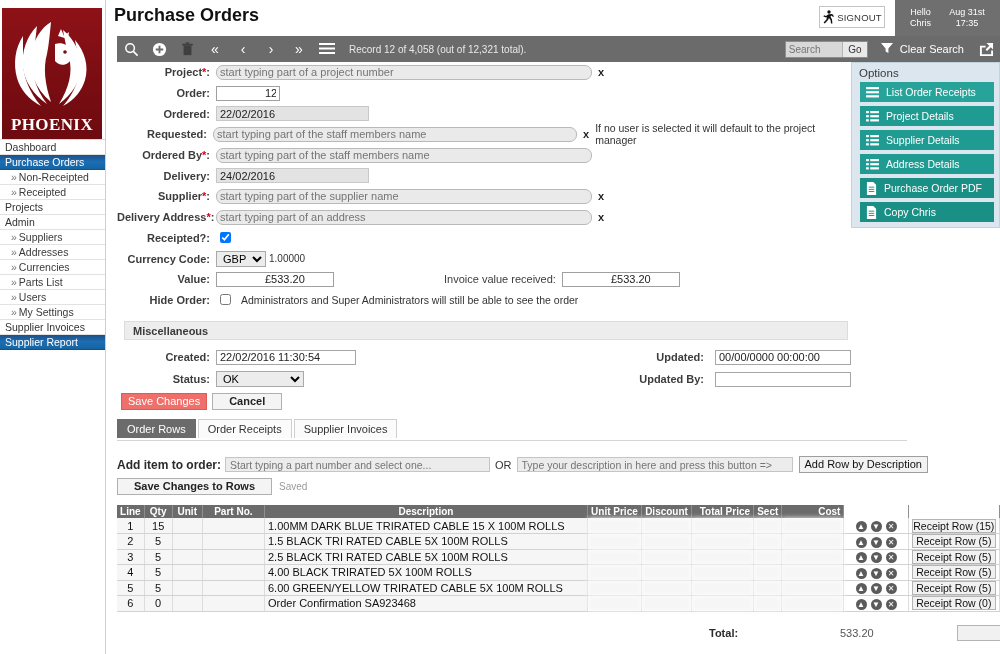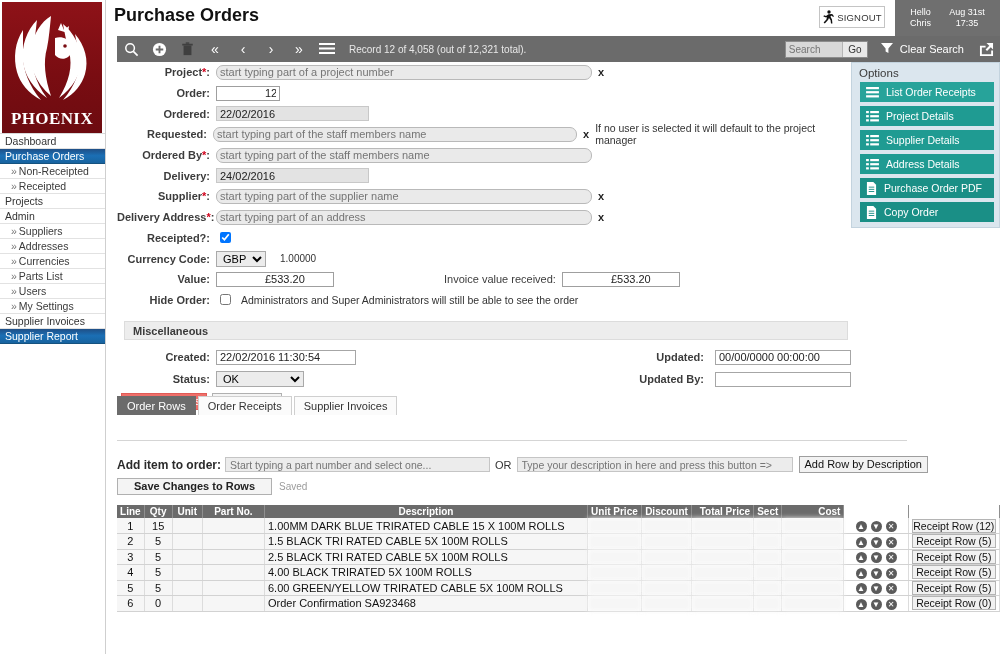--- a/index.html
+++ b/index.html
@@ -13,21 +13,21 @@
     color: #222;
   }
   #app { position: relative; width: 1000px; height: 654px; }
 
   
   #sidebar {
     position: absolute; left: 0; top: 0; width: 106px; height: 654px;
     background: #ffffff; border-right: 1px solid #cfcfcf;
   }
   .logo-box {
-    width: 100px; height: 131px; margin: 2px 0 0 2px;
+    width: 100px; height: 131px; margin: 8px 0 0 2px;
     background: linear-gradient(180deg,#8e1218 0%, #7a0d12 55%, #6d0b10 100%);
     position: relative; overflow: hidden;
   }
   .logo-bird { position: absolute; left: 50%; top: 6px; transform: translateX(-50%); }
   .logo-word {
     position: absolute; left: 0; right: 0; bottom: 4px;
     text-align: center; color: #fff;
     font-family: "Liberation Serif", serif;
     font-weight: bold; font-size: 17px; letter-spacing: 0.4px;
   }
@@ -123,21 +123,21 @@
   .finput.order { width: 64px; }
   .finput.date { width: 153px; background:#e3e3e3; border:1px solid #c8c8c8; }
   .xmark { margin-left: 6px; font-size: 11px; font-weight: bold; color: #222; }
   .hint { margin-left: 6px; font-size: 10.5px; color: #333; }
   .chk { width: 11px; height: 11px; }
   .sel {
     height: 16px; font-size: 11px; padding: 0 2px;
     border: 1px solid #a9a9a9; background: #ececec;
     font-family: "Liberation Sans", sans-serif;
   }
-  .rate { margin-left: 14px; font-size: 10px; color: #333; }
+  .rate { margin-left: 3px; font-size: 10px; color: #333; }
   .inline-lbl { font-size: 11px; font-weight: normal; color: #3c3c3c; margin-left: 110px; }
   .hide-txt { margin-left: 7px; font-size: 10.5px; color: #333; }
 
   
   #misc-bar {
     position: absolute; left: 124px; top: 321px; width: 724px; height: 19px;
     background: #ededed; border: 1px solid #dcdcdc;
     font-size: 11px; font-weight: bold; color: #3a3a3a;
     padding-left: 8px; line-height: 18px;
   }
@@ -154,21 +154,21 @@
   .btn-save {
     height: 17px; background: #ef6f6a; border: 1px solid #e05b56; color: #fff;
     font-size: 11px; padding: 0 6px; line-height: 15px;
   }
   .btn-plain {
     height: 17px; background: #f4f4f4; border: 1px solid #b0b0b0; color: #222;
     font-size: 11px; padding: 0 16px; line-height: 15px; font-weight: bold;
   }
 
   
-  #tabs { position: absolute; left: 117px; top: 396px; display: flex; align-items: flex-end; }
+  #tabs { position: absolute; left: 117px; top: 419px; display: flex; align-items: flex-end; }
   .tab {
     height: 19px; line-height: 18px; padding: 0 9px; font-size: 11px;
     border: 1px solid #cfcfcf; border-bottom: none; background: #fbfbfb; color: #333;
     margin-right: 2px;
   }
   .tab.active { background: #6b6b6b; color: #fff; border-color: #6b6b6b; font-weight: normal; }
   #tabs-rule { position: absolute; left: 117px; top: 440px; width: 790px; height: 1px; background: #d5d5d5; }
 
   
   #additem { position: absolute; left: 117px; top: 456px; display: flex; align-items: center; }
@@ -418,21 +418,21 @@
         </div>
         <div class="opt-btn dark">
           <span style="display: flex; align-items: center;">
             <svg width="11" height="13" viewBox="0 0 12 14">
               <path d="M1 0h7l3 3v11H1Z" fill="#fff"></path>
               <rect x="3" y="5" width="6" height="1" fill="#1a8f86"></rect>
               <rect x="3" y="7.4" width="6" height="1" fill="#1a8f86"></rect>
               <rect x="3" y="9.8" width="6" height="1" fill="#1a8f86"></rect>
             </svg>
           </span>
-          <span>Copy Order</span>
+          <span>Copy Chris</span>
         </div>
       </div>
   </div>
 
   <div id="form-area">
 
     <div class="frow">
       <div class="flabel"><span>Project</span><span class="req">*</span>:</div>
       <input class="finput ph wide" placeholder="start typing part of a project number" style="">
       <span class="xmark">x</span>
@@ -568,21 +568,21 @@
           <td class="c-qty">15</td>
           <td class="c-unit"></td>
           <td class="c-part"></td>
           <td class="c-desc">1.00MM DARK BLUE TRIRATED CABLE 15 X 100M ROLLS</td>
           <td class="c-price blurred"></td>
           <td class="c-disc blurred"></td>
           <td class="c-total blurred"></td>
           <td class="c-sect blurred"></td>
           <td class="c-cost blurred"></td>
           <td class="c-opts"><span class="opt-ic">▲</span><span class="opt-ic">▼</span><span class="opt-ic">✕</span></td>
-          <td class="c-recp"><span class="rbtn">Receipt Row (12)</span></td>
+          <td class="c-recp"><span class="rbtn">Receipt Row (15)</span></td>
         </tr>
         <tr>
           <td class="c-line">2</td>
           <td class="c-qty">5</td>
           <td class="c-unit"></td>
           <td class="c-part"></td>
           <td class="c-desc">1.5 BLACK TRI RATED  CABLE 5X 100M ROLLS</td>
           <td class="c-price blurred"></td>
           <td class="c-disc blurred"></td>
           <td class="c-total blurred"></td>
@@ -643,14 +643,19 @@
           <td class="c-disc blurred"></td>
           <td class="c-total blurred"></td>
           <td class="c-sect blurred"></td>
           <td class="c-cost blurred"></td>
           <td class="c-opts"><span class="opt-ic">▲</span><span class="opt-ic">▼</span><span class="opt-ic">✕</span></td>
           <td class="c-recp"><span class="rbtn">Receipt Row (0)</span></td>
         </tr>
       </tbody>
   </table>
 
+  <div id="total-row">
+    <span class="total-lbl">Total:</span>
+    <span class="total-val">533.20</span>
+    <div class="receipt-all">Receipt All</div>
+  </div>
 
 </div>
 
 </body></html>

